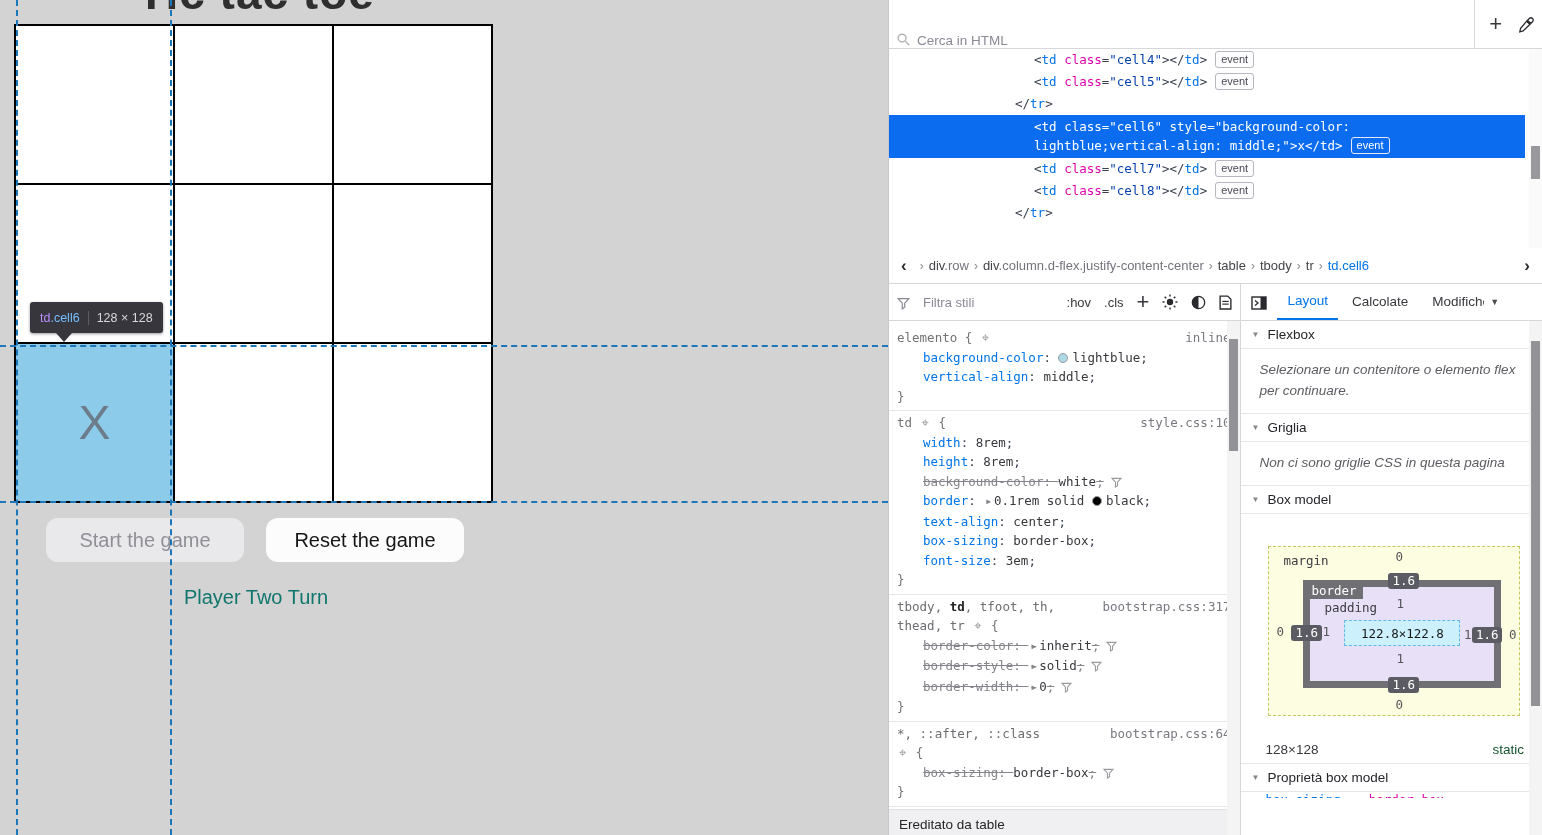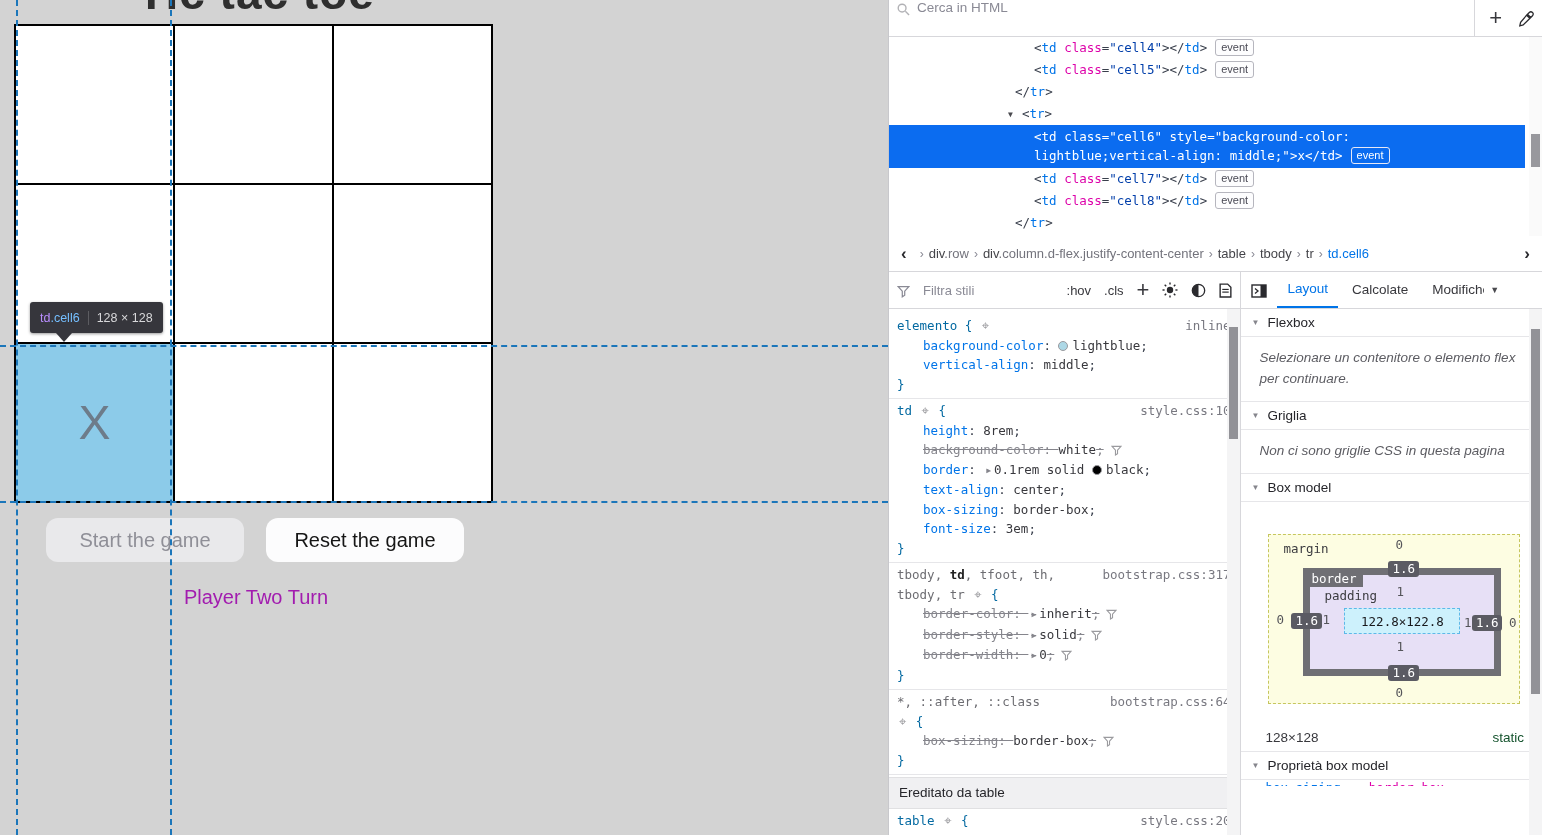--- a/index.html
+++ b/index.html
@@ -29,27 +29,27 @@
   .tooltip .tt-sep { width:1px; height:14px; background:#5c5c61; margin:0 8px; }
   .tooltip .tt-dim { color:#d8d8da; }
   .tooltip-arrow { position:absolute; left:56px; top:333px; z-index:6; width:0; height:0;
              border-left:8px solid transparent; border-right:8px solid transparent;
              border-top:9px solid #36363c; }
   .btn-row button { position:absolute; top:518px; height:44px; border:none;
              border-radius:12px; font-size:20px; font-family:"Liberation Sans",sans-serif; cursor:pointer; }
   .btn-start { left:46px; width:198px; background:#e9e9eb; color:#8f8f97; }
   .btn-reset { left:266px; width:198px; background:#fcfcfd; color:#161616; }
   .status { position:absolute; top:586px; left:0; width:512px; text-align:center;
-            font-size:20px; color:#a21caf; }
+            font-size:20px; color:#0f766e; }
 
   
   .devtools { position:absolute; left:888px; top:0; width:654px; height:835px;
               background:#fff; border-left:1px solid #c8c8cc; color:#38383d; }
-  .dt-search { height:37px; border-bottom:1px solid #d7d7db; display:flex;
-               align-items:flex-start; padding:0 8px; }
+  .dt-search { height:49px; border-bottom:1px solid #d7d7db; display:flex;
+               align-items:flex-end; padding:0 8px; }
   .dt-search .mag { margin-right:7px; opacity:.55; }
   .dt-search .ph { color:#8a8a95; font-size:13.5px; flex:1; }
   .dt-search .right-icons { display:flex; align-items:center; gap:16px;
                border-left:1px solid #d7d7db; padding-left:14px; height:100%; }
   .plus { font-size:22px; color:#38383d; line-height:1; }
 
   
   .tree { position:relative; height:199px; overflow:hidden;
           font-family:"DejaVu Sans Mono", monospace; font-size:12.5px; }
   .tree-row { position:relative; line-height:22px; white-space:nowrap; width:calc(100% - 17px); }
@@ -96,21 +96,21 @@
 
   
   .rules-list { position:relative; height:529px; overflow:hidden;
                 font-family:"DejaVu Sans Mono", monospace; font-size:12.5px; line-height:19.5px;
                 padding-top:5px; }
   .rule { padding:2px 10px 4px 8px; border-bottom:1px solid #e6e6e9; position:relative; }
   .rule:last-child { border-bottom:none; }
   .sel-line { display:flex; }
   .sel-line .sl-left { flex:1; white-space:nowrap; }
   .src { color:#787880; white-space:nowrap; }
-  .tk-sel  { color:#0369a1; }
+  .tk-sel  { color:#737373; }
   .tk-selb { color:#222; font-weight:700; }
   .tk-selu { color:#6d6d72; }
   .tk-target { color:#9a9a9e; font-size:13px; padding:0 2px; }
   .prop { padding-left:26px; white-space:nowrap; }
   .p-name { color:#0074e8; }
   .p-colon{ color:#393f4c; }
   .prop.struck .p-name, .prop.struck .p-val, .prop.struck .p-colon, .prop.struck .tk-arrow
           { color:#85858c; text-decoration:line-through; }
   .tk-arrow { color:#85858c; font-size:8px; vertical-align:1px; padding:0 3px; }
   .swatch { display:inline-block; width:10px; height:10px; border-radius:50%;
@@ -231,21 +231,20 @@
         <div class="tree-line"><span class="tk-p">&lt;</span><span class="tk-tag">td</span><span class="tk-p"> </span><span class="tk-attr">class</span><span class="tk-p">=</span><span class="tk-val">"cell4"</span><span class="tk-p">&gt;</span><span class="tk-p">&lt;/</span><span class="tk-tag">td</span><span class="tk-p">&gt;</span><span class="ev-badge">event</span></div>
       </div>
       <div class="tree-row" style="padding-left: 145px;">
         <div class="tree-line"><span class="tk-p">&lt;</span><span class="tk-tag">td</span><span class="tk-p"> </span><span class="tk-attr">class</span><span class="tk-p">=</span><span class="tk-val">"cell5"</span><span class="tk-p">&gt;</span><span class="tk-p">&lt;/</span><span class="tk-tag">td</span><span class="tk-p">&gt;</span><span class="ev-badge">event</span></div>
       </div>
       <div class="tree-row" style="padding-left: 126px;">
         <div class="tree-line"><span class="tk-p">&lt;/</span><span class="tk-tag">tr</span><span class="tk-p">&gt;</span></div>
       </div>
       <div class="tree-row" style="padding-left: 133px;">
         <span class="twisty">▼</span>
-        <div class="tree-line"><span class="tk-p">&lt;</span><span class="tk-tag">tr</span><span class="tk-p">&gt;</span></div>
       </div>
       <div class="tree-row selected" style="padding-left: 145px;">
         <div class="tree-line"><span class="tk-p">&lt;</span><span class="tk-tag">td</span><span class="tk-p"> </span><span class="tk-attr">class</span><span class="tk-p">=</span><span class="tk-val">"cell6"</span><span class="tk-p"> </span><span class="tk-attr">style</span><span class="tk-p">=</span><span class="tk-val">"background-color:</span></div>
         <div class="tree-line"><span class="tk-val">lightblue;vertical-align: middle;"</span><span class="tk-p">&gt;x&lt;/</span><span class="tk-tag">td</span><span class="tk-p">&gt;</span><span class="ev-badge">event</span></div>
       </div>
       <div class="tree-row" style="padding-left: 145px;">
         <div class="tree-line"><span class="tk-p">&lt;</span><span class="tk-tag">td</span><span class="tk-p"> </span><span class="tk-attr">class</span><span class="tk-p">=</span><span class="tk-val">"cell7"</span><span class="tk-p">&gt;</span><span class="tk-p">&lt;/</span><span class="tk-tag">td</span><span class="tk-p">&gt;</span><span class="ev-badge">event</span></div>
       </div>
       <div class="tree-row" style="padding-left: 145px;">
         <div class="tree-line"><span class="tk-p">&lt;</span><span class="tk-tag">td</span><span class="tk-p"> </span><span class="tk-attr">class</span><span class="tk-p">=</span><span class="tk-val">"cell8"</span><span class="tk-p">&gt;</span><span class="tk-p">&lt;/</span><span class="tk-tag">td</span><span class="tk-p">&gt;</span><span class="ev-badge">event</span></div>
@@ -332,37 +331,38 @@
             </div>
             <div class="prop"><span class="p-name">background-color</span><span class="p-colon">: </span><span class="swatch" style="background: rgb(173, 216, 230);"></span><span class="p-v">lightblue</span><span class="p-colon">;</span></div>
             <div class="prop"><span class="p-name">vertical-align</span><span class="p-colon">: </span><span class="p-v">middle</span><span class="p-colon">;</span></div>
             <div class="tk-sel">}</div>
           </div>
           <div class="rule">
             <div class="sel-line">
               <span class="sl-left"><span class="tk-sel">td </span><span class="tk-target">⌖</span><span class="tk-sel"> {</span></span>
               <span class="src">style.css:10</span>
             </div>
+            <div class="prop"><span class="p-name">width</span><span class="p-colon">: </span><span class="p-v">8rem</span><span class="p-colon">;</span></div>
             <div class="prop"><span class="p-name">height</span><span class="p-colon">: </span><span class="p-v">8rem</span><span class="p-colon">;</span></div>
             <div class="prop struck"><span class="p-name">background-color</span><span class="p-colon">: </span><span class="p-v">white</span><span class="p-colon">;</span><span><svg class="inline-svg funnel" width="11" height="11" viewBox="0 0 16 16">
                   <path d="M1.5 2h13l-5 5.6v4.9l-3 2V7.6z" fill="none" stroke="#9a9a9e" stroke-width="1.6"></path>
                 </svg></span></div>
             <div class="prop"><span class="p-name">border</span><span class="p-colon">: </span><span class="tk-arrow">▶</span><span class="p-v">0.1rem solid </span><span class="swatch" style="background: rgb(0, 0, 0);"></span><span class="p-v">black</span><span class="p-colon">;</span></div>
             <div class="prop"><span class="p-name">text-align</span><span class="p-colon">: </span><span class="p-v">center</span><span class="p-colon">;</span></div>
             <div class="prop"><span class="p-name">box-sizing</span><span class="p-colon">: </span><span class="p-v">border-box</span><span class="p-colon">;</span></div>
             <div class="prop"><span class="p-name">font-size</span><span class="p-colon">: </span><span class="p-v">3em</span><span class="p-colon">;</span></div>
             <div class="tk-sel">}</div>
           </div>
           <div class="rule">
             <div class="sel-line">
               <span class="sl-left"><span class="tk-selu">tbody, </span><span class="tk-selb">td</span><span class="tk-selu">, tfoot, th,</span></span>
               <span class="src">bootstrap.css:317</span>
             </div>
             <div class="sel-line">
-              <span class="sl-left"><span class="tk-selu">tbody, tr </span><span class="tk-target">⌖</span><span class="tk-sel"> {</span></span>
+              <span class="sl-left"><span class="tk-selu">thead, tr </span><span class="tk-target">⌖</span><span class="tk-sel"> {</span></span>
             </div>
             <div class="prop struck"><span class="p-name">border-color</span><span class="p-colon">: </span><span class="tk-arrow">▶</span><span class="p-v">inherit</span><span class="p-colon">;</span><span><svg class="inline-svg funnel" width="11" height="11" viewBox="0 0 16 16">
                   <path d="M1.5 2h13l-5 5.6v4.9l-3 2V7.6z" fill="none" stroke="#9a9a9e" stroke-width="1.6"></path>
                 </svg></span></div>
             <div class="prop struck"><span class="p-name">border-style</span><span class="p-colon">: </span><span class="tk-arrow">▶</span><span class="p-v">solid</span><span class="p-colon">;</span><span><svg class="inline-svg funnel" width="11" height="11" viewBox="0 0 16 16">
                   <path d="M1.5 2h13l-5 5.6v4.9l-3 2V7.6z" fill="none" stroke="#9a9a9e" stroke-width="1.6"></path>
                 </svg></span></div>
             <div class="prop struck"><span class="p-name">border-width</span><span class="p-colon">: </span><span class="tk-arrow">▶</span><span class="p-v">0</span><span class="p-colon">;</span><span><svg class="inline-svg funnel" width="11" height="11" viewBox="0 0 16 16">
                   <path d="M1.5 2h13l-5 5.6v4.9l-3 2V7.6z" fill="none" stroke="#9a9a9e" stroke-width="1.6"></path>
                 </svg></span></div>

